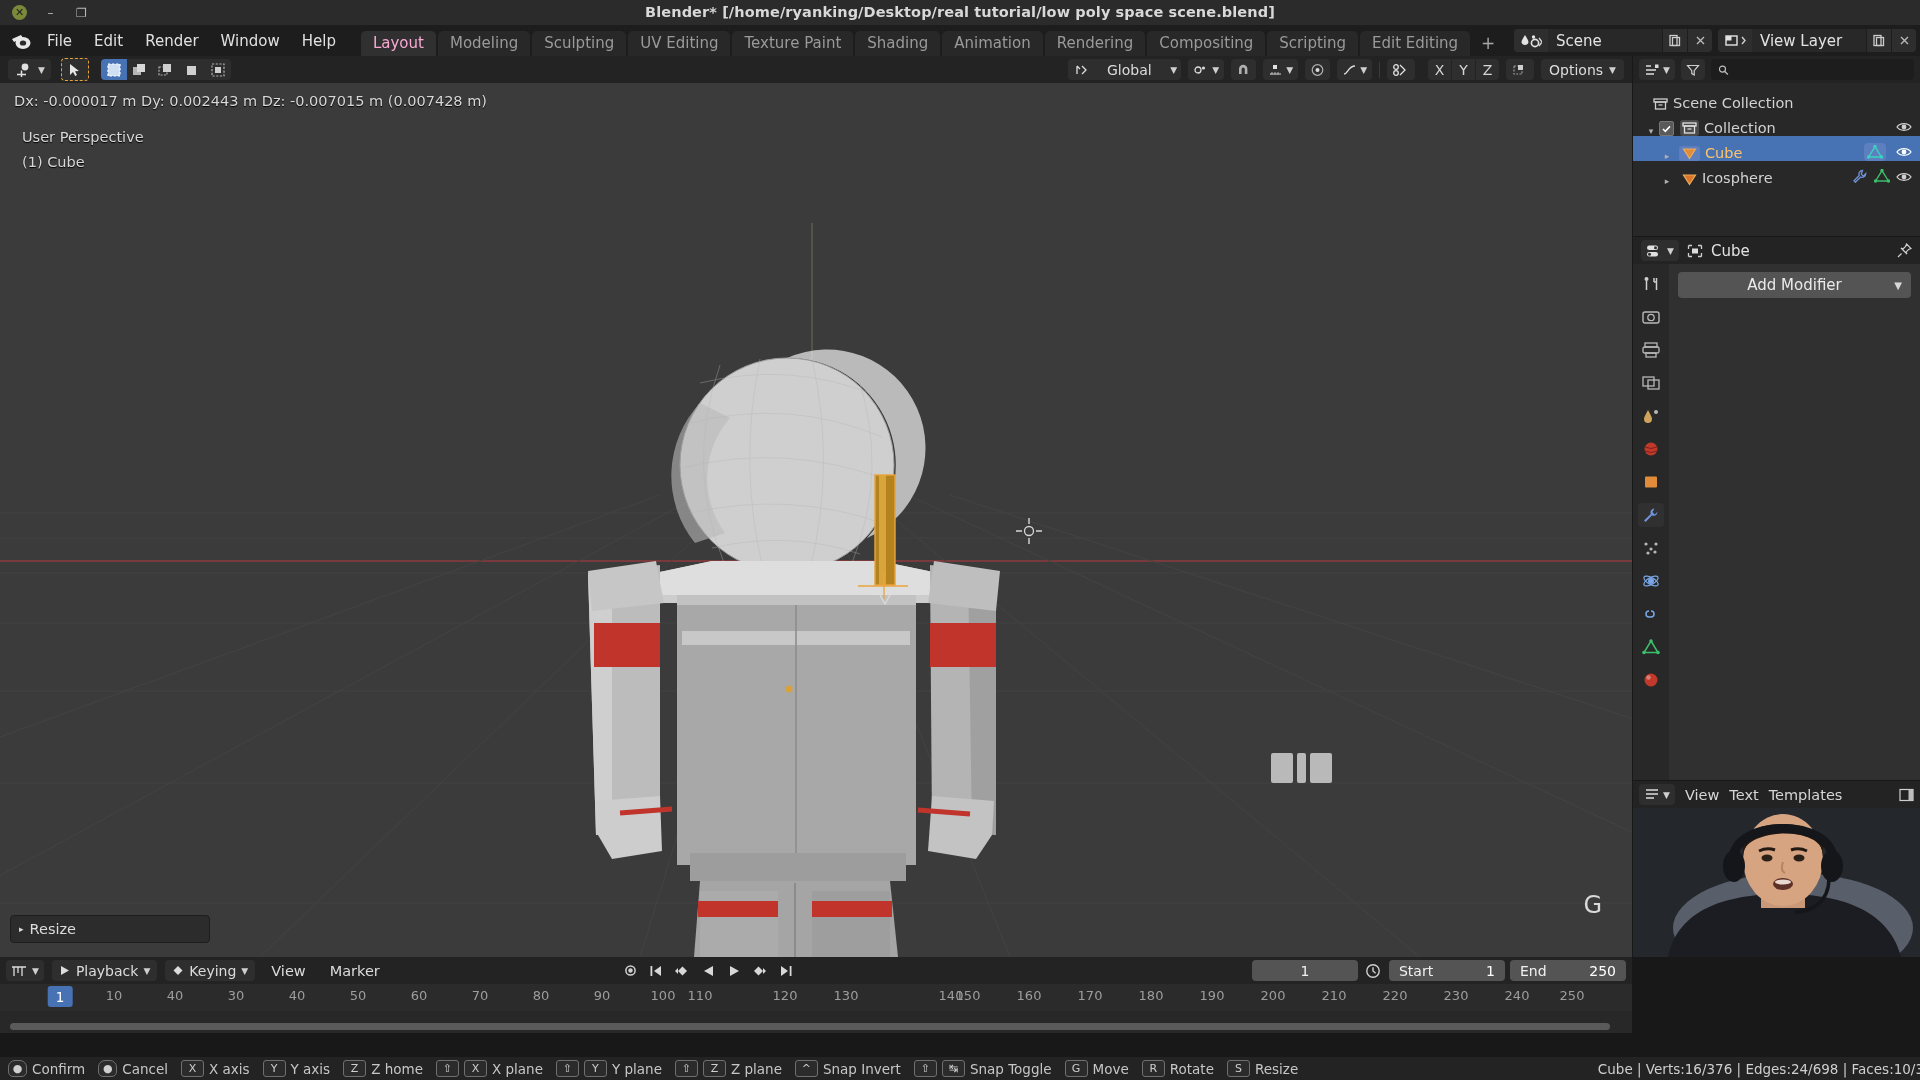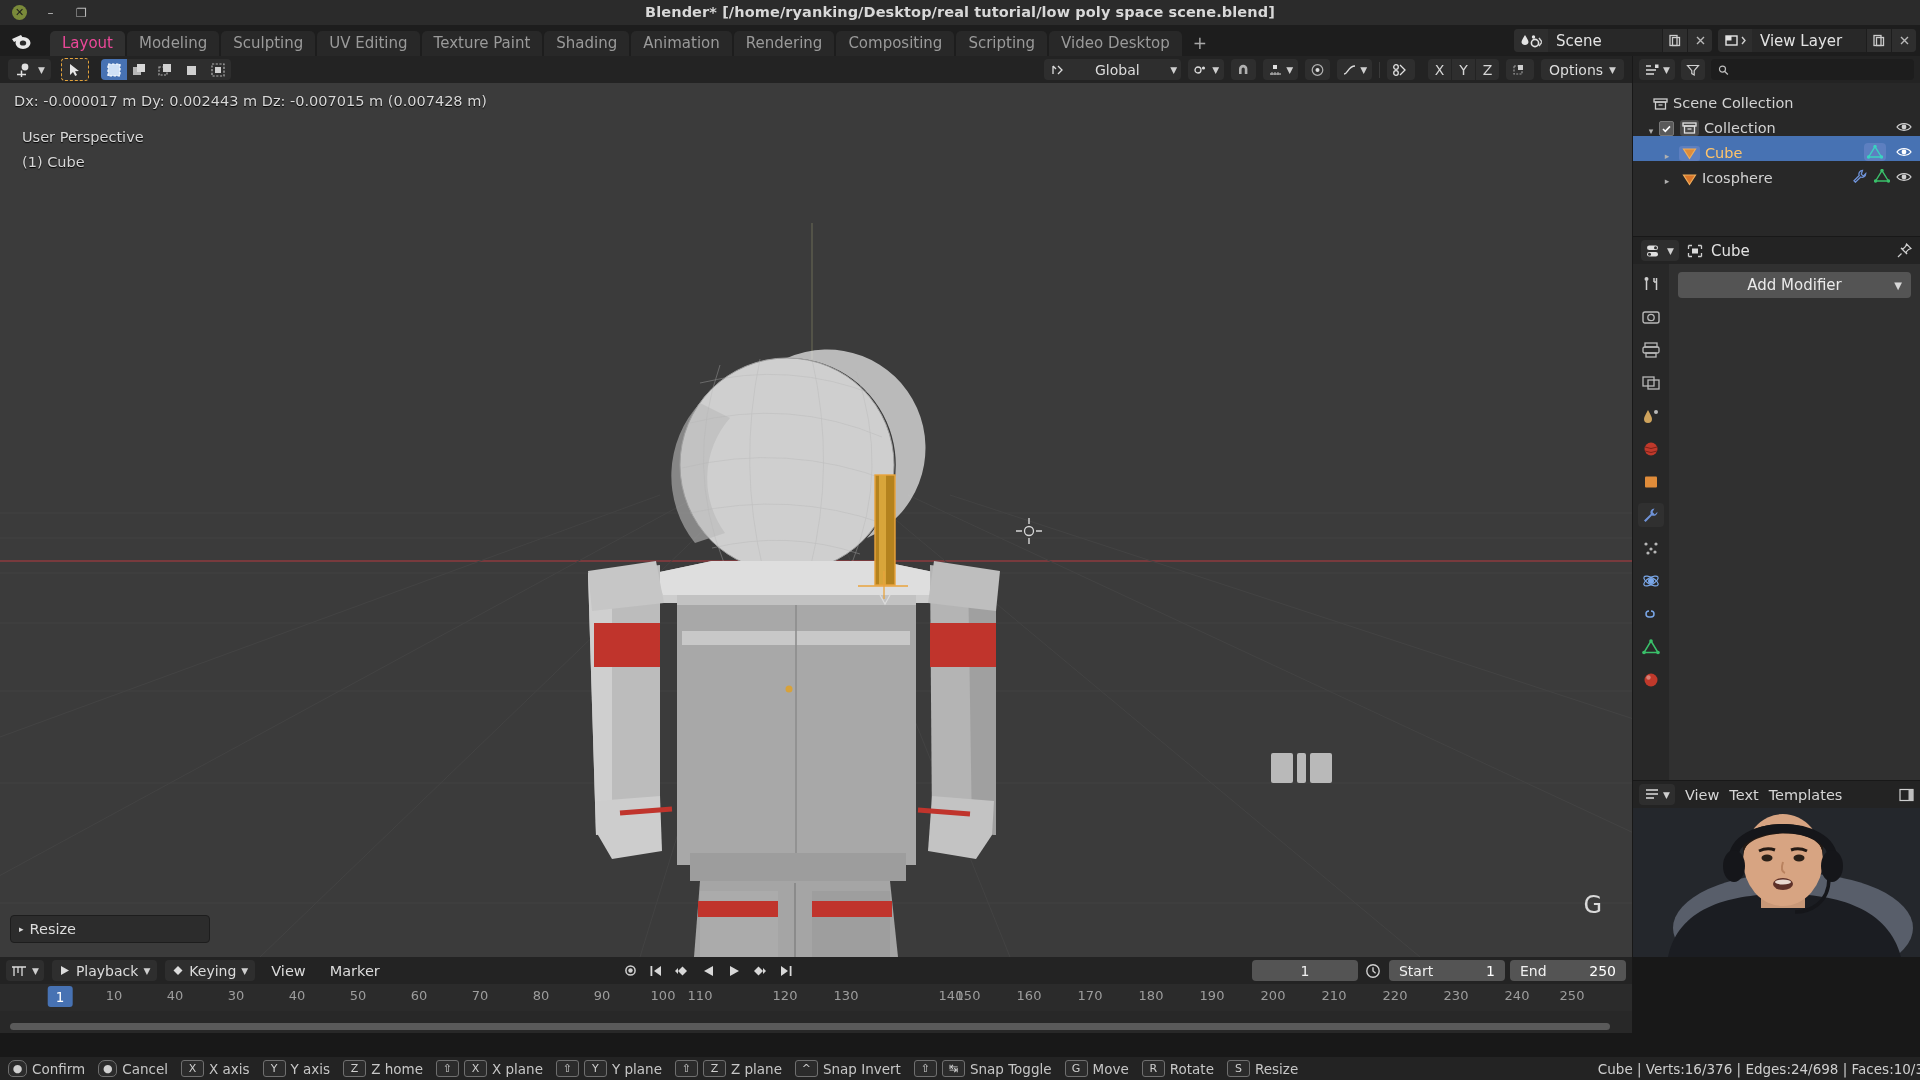--- a/index.html
+++ b/index.html
@@ -18,42 +18,42 @@
 
   
   .topbar{position:absolute;left:0;top:25px;width:1920px;height:31px;background:#1d1d1d;
           display:flex;align-items:center;}
   .blender-logo{width:30px;height:31px;display:flex;align-items:center;justify-content:center;margin-left:6px;}
   .menu{display:flex;align-items:center;height:31px;}
   .menu-item{padding:0 11px;height:22px;line-height:22px;font-size:15px;color:#e0e0e0;border-radius:3px;cursor:pointer;}
   .tabs{display:flex;align-items:flex-end;height:31px;margin-left:14px;}
   .tab{padding:0 12px;height:25px;line-height:25px;font-size:15px;color:#9a9a9a;
        background:#282828;border-radius:5px 5px 0 0;margin-right:2px;cursor:pointer;white-space:nowrap;}
-  .tab.active{background:#303030;color:#ec4899;}
+  .tab.active{background:#303030;color:#f9a8d4;}
   .tab.plus{background:transparent;color:#a8a8a8;padding:0 9px;font-size:17px;}
   .topbar-right{margin-left:auto;display:flex;align-items:center;height:31px;padding-right:4px;gap:0px;}
   .scene-block,.layer-block{display:flex;align-items:center;height:23px;background:#282828;border-radius:4px;margin-left:6px;}
   .sb-ico{width:34px;height:23px;display:flex;align-items:center;justify-content:center;background:#2e2e2e;border-radius:4px 0 0 4px;}
   .sb-name{padding:0 10px 0 8px;font-size:15px;color:#e3e3e3;min-width:96px;}
   .sb-btn{width:24px;height:23px;display:flex;align-items:center;justify-content:center;background:#2e2e2e;
        border-left:1px solid #1d1d1d;}
   .sb-btn.last{border-radius:0 4px 4px 0;}
 
   
   .viewport{position:absolute;left:0;top:56px;width:1632px;height:901px;background:#393939;overflow:hidden;}
   .vp-header{position:absolute;left:0;top:0;width:1632px;height:27px;background:#232323;display:flex;align-items:center;}
   .vp-btn{height:21px;display:flex;align-items:center;justify-content:center;background:#2e2e2e;border-radius:4px;
       color:#d0d0d0;font-size:14px;cursor:pointer;}
   .mode-sel{display:flex;align-items:center;height:21px;background:#2e2e2e;border-radius:4px;padding:0 6px;margin-left:8px;gap:4px;}
   .select-tools{display:flex;margin-left:10px;gap:0;}
   .st{width:26px;height:21px;display:flex;align-items:center;justify-content:center;background:#2e2e2e;}
   .st:first-child{border-radius:4px 0 0 4px;}
   .st:last-child{border-radius:0 4px 4px 0;}
   .st.on{background:#4772b3;}
-  .orient{display:flex;align-items:center;height:21px;background:#2e2e2e;border-radius:4px;padding:0 4px 0 6px;gap:16px;}
+  .orient{display:flex;align-items:center;height:21px;background:#2e2e2e;border-radius:4px;padding:0 4px 0 6px;gap:4px;}
   .orient .lbl{font-size:14px;color:#dcdcdc;width:74px;text-align:center;}
   .xyzgrp{display:flex;gap:1px;margin-left:6px;}
   .xyzgrp .x{width:23px;height:21px;background:#2e2e2e;display:flex;align-items:center;justify-content:center;font-size:14px;color:#d6d6d6;}
   .xyzgrp .x:first-child{border-radius:4px 0 0 4px;}
   .xyzgrp .x:last-child{border-radius:0 4px 4px 0;}
   .optbtn{display:flex;align-items:center;height:21px;background:#2e2e2e;border-radius:4px;padding:0 8px;gap:6px;font-size:14px;color:#dcdcdc;}
 
   .vp-canvas{position:absolute;left:0;top:27px;width:1632px;height:874px;
      background:linear-gradient(#3b3b3b 0%, #3b3b3b 100%);overflow:hidden;}
   .grid-floor{position:absolute;left:0;top:0;width:1632px;height:874px;}
@@ -148,32 +148,39 @@
   </div>
 
   <div class="topbar">
     <div class="blender-logo">
       <svg width="22" height="20" viewBox="0 0 22 20">
         <ellipse cx="13" cy="12" rx="7.5" ry="6" fill="#e8e8e8"></ellipse>
         <ellipse cx="13" cy="12" rx="3.2" ry="2.6" fill="#2b2b2b"></ellipse>
         <path d="M2 8 L11 4 L13 7 L4 11 Z" fill="#e8e8e8"></path>
       </svg>
     </div>
+    <div class="menu">
+      <div class="menu-item">File</div>
+      <div class="menu-item">Edit</div>
+      <div class="menu-item">Render</div>
+      <div class="menu-item">Window</div>
+      <div class="menu-item">Help</div>
+    </div>
     <div class="tabs">
       <div class="tab active">Layout</div>
       <div class="tab">Modeling</div>
       <div class="tab">Sculpting</div>
       <div class="tab">UV Editing</div>
       <div class="tab">Texture Paint</div>
       <div class="tab">Shading</div>
       <div class="tab">Animation</div>
       <div class="tab">Rendering</div>
       <div class="tab">Compositing</div>
       <div class="tab">Scripting</div>
-      <div class="tab">Video Desktop</div>
+      <div class="tab">Edit Editing</div>
       <div class="tab plus">+</div>
     </div>
     <div class="topbar-right">
       <div class="scene-block">
         <div class="sb-ico">
           <svg width="22" height="15" viewBox="0 0 22 15">
             <path d="M5 2 C3 5.5 1.5 7.5 1.5 9.2 A3.6 3.6 0 0 0 8.5 9.2 C8.5 7.5 7 5.5 5 2 Z" fill="#e4e4e4"></path>
             <circle cx="13.5" cy="4" r="1.7" fill="#e4e4e4"></circle>
             <circle cx="15" cy="10" r="3.6" fill="none" stroke="#e4e4e4" stroke-width="1.6"></circle>
             <path d="M19 5 l3 4 l-3 4" fill="none" stroke="#cfcfcf" stroke-width="1.4"></path>

